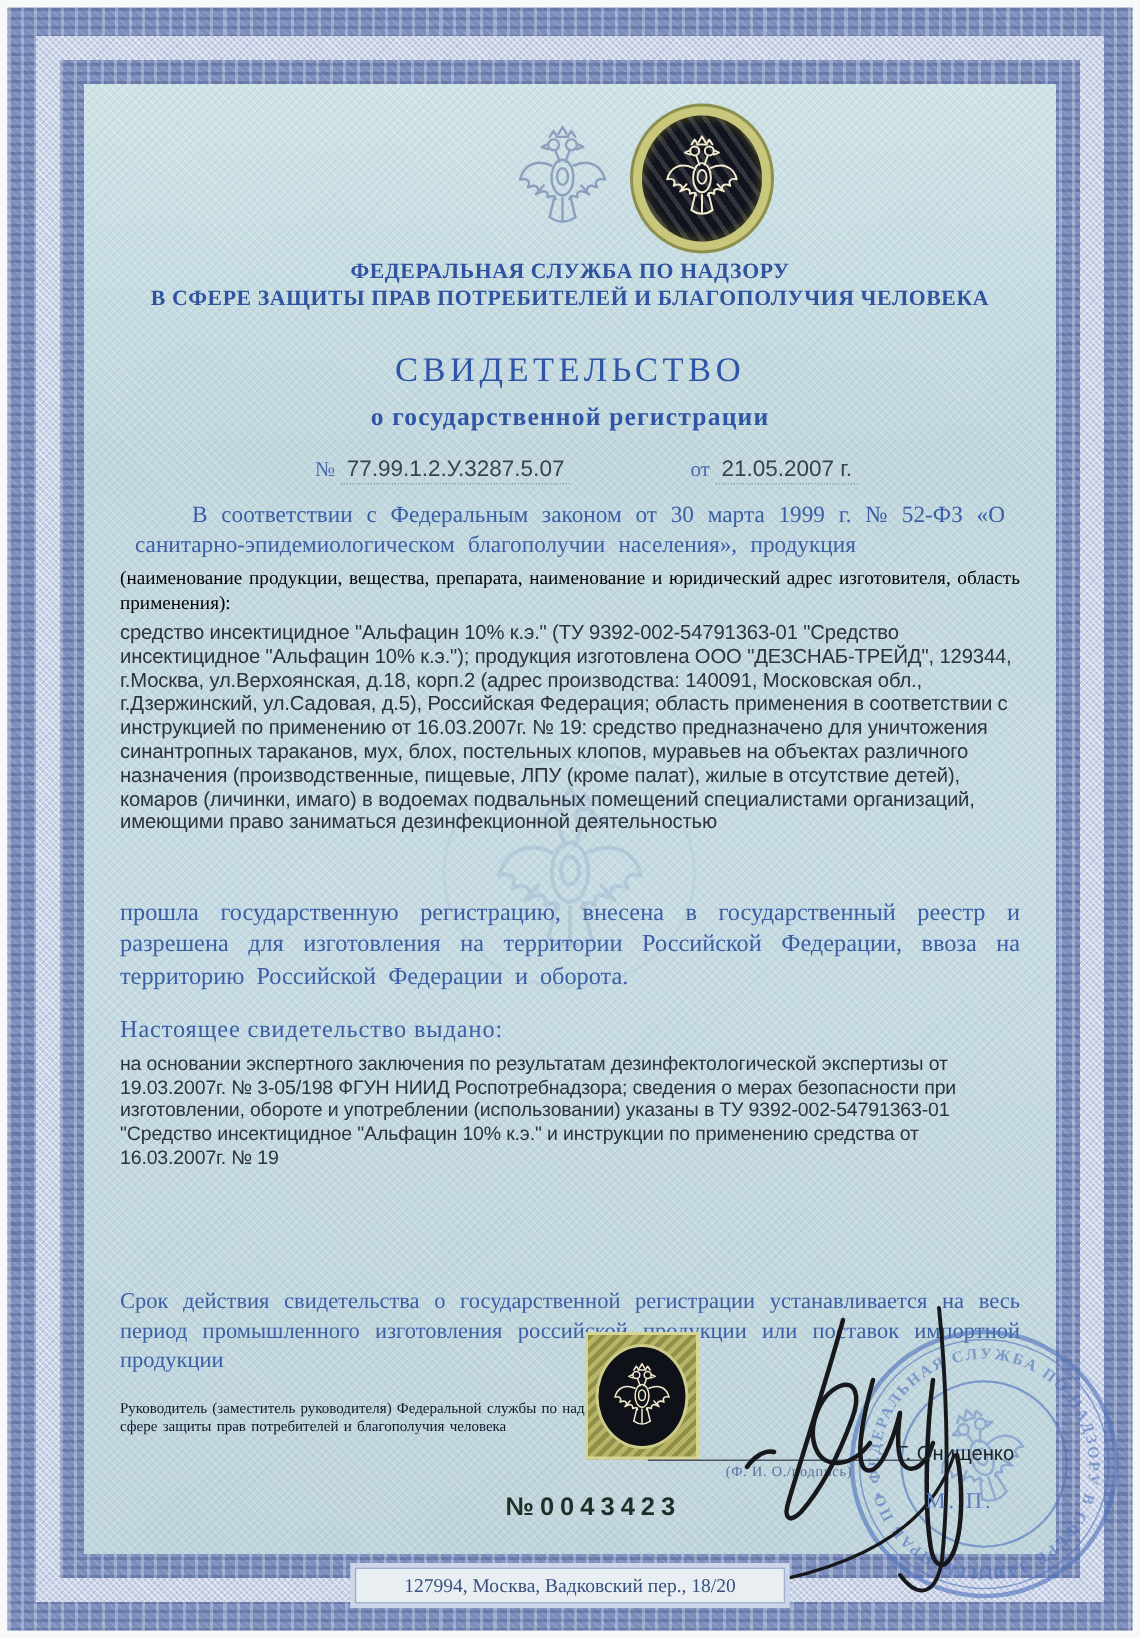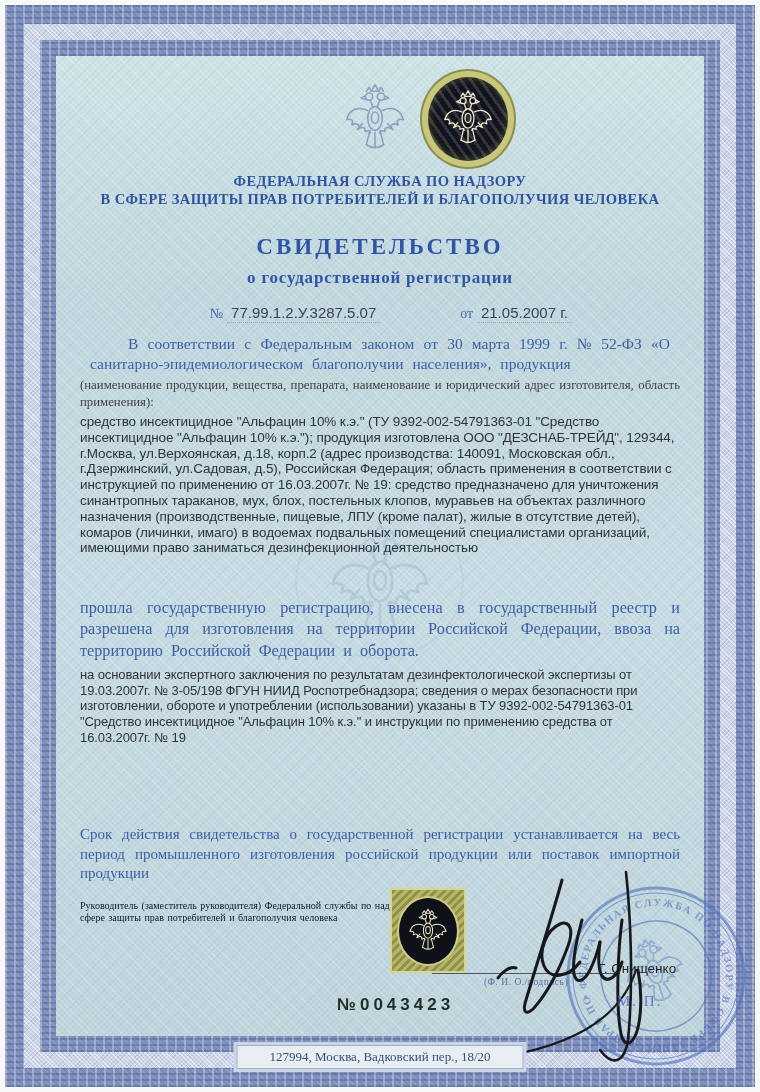--- a/index.html
+++ b/index.html
@@ -36,34 +36,34 @@
   .emblems{display:flex;justify-content:center;align-items:center;gap:14px;
            margin-top:20px;height:86px;transform:translateX(48px);}
   .gray-eagle{width:66px;height:78px;opacity:.85;}
   .holo-badge{width:80px;height:84px;border-radius:50%;background:#11141f;
       border:6px solid #c9c77c;box-shadow:0 0 0 2px #8d8f4d, inset 0 0 6px 2px #3a3c22;
       display:flex;align-items:center;justify-content:center;position:relative;overflow:hidden;}
   .holo-badge:after{content:"";position:absolute;inset:0;border-radius:50%;
       background:repeating-linear-gradient(55deg,rgba(255,255,230,.14) 0 3px,rgba(0,0,0,0) 3px 8px);}
   .org{color:#2f539f;font-weight:bold;text-align:center;font-size:14.5px;line-height:1.25;
        letter-spacing:.4px;margin-top:10px;}
-  .title{color:#2f55a6;font-weight:bold;text-align:center;font-size:23px;
+  .title{color:#2f55a6;font-weight:normal;text-align:center;font-size:23px;
          letter-spacing:3px;margin-top:26px;}
   .subtitle{color:#2f55a6;font-weight:bold;text-align:center;font-size:17px;
             letter-spacing:.8px;margin-top:8px;}
   .numrow{display:flex;justify-content:space-between;margin:16px 110px 0 132px;
           align-items:baseline;font-size:15px;}
   .numlabel,.datelabel{color:#4a69a8;font-size:14px;}
   .numval,.dateval{color:#3a4250;font-family:"Liberation Sans",sans-serif;
           border-bottom:1px dotted rgba(90,110,150,.45);padding:0 4px 1px;}
   
   .blue-par{color:#3a5ea6;font-size:15.5px;line-height:1.3;text-align:justify;
             text-align-last:left;word-spacing:5px;margin:12px 12px 0;}
   .blue-par .indent{display:inline-block;width:38px;}
-  .blue-note{color:#404040;font-size:12.8px;line-height:1.35;margin:2px 2px 0;
+  .blue-note{color:#000000;font-size:12.8px;line-height:1.35;margin:2px 2px 0;
              text-align:justify;text-align-last:left;word-spacing:1px;}
   .typed{font-family:"Liberation Sans",sans-serif;color:#2d323b;font-size:13.5px;
          line-height:1.17;margin:3px 2px 0;letter-spacing:-.1px;}
   .reg{color:#3a5ea6;font-size:16.2px;line-height:1.32;text-align:justify;
        text-align-last:left;word-spacing:4px;margin:42px 2px 0;}
   .issued{color:#3a5ea6;font-size:16.2px;letter-spacing:.6px;margin:15px 2px 0;}
   .typed2{font-family:"Liberation Sans",sans-serif;color:#2d323b;font-size:13px;
           line-height:1.2;margin:5px 2px 0;letter-spacing:-.1px;}
   .validity{color:#3a5ea6;font-size:15px;line-height:1.3;text-align:justify;
             text-align-last:left;word-spacing:3.5px;margin:80px 2px 0;}
@@ -168,20 +168,21 @@
     </div>
 
     <div class="blue-par"><span class="indent"></span><span>В соответствии с Федеральным законом от 30 марта 1999 г. № 52-ФЗ «О санитарно-эпидемиологическом благополучии населения», продукция</span></div>
 
     <div class="blue-note">(наименование продукции, вещества, препарата, наименование и юридический адрес изготовителя, область  применения):</div>
 
     <div class="typed">средство инсектицидное "Альфацин 10% к.э." (ТУ 9392-002-54791363-01 "Средство инсектицидное "Альфацин 10% к.э."); продукция изготовлена ООО "ДЕЗСНАБ-ТРЕЙД", 129344, г.Москва, ул.Верхоянская, д.18, корп.2 (адрес производства: 140091, Московская обл., г.Дзержинский, ул.Садовая, д.5), Российская Федерация; область применения в соответствии с инструкцией по применению от 16.03.2007г. № 19: средство предназначено для уничтожения синантропных тараканов, мух, блох, постельных клопов, муравьев на объектах различного назначения (производственные, пищевые, ЛПУ (кроме палат), жилые в отсутствие детей), комаров (личинки, имаго) в водоемах подвальных помещений специалистами организаций, имеющими право заниматься дезинфекционной деятельностью</div>
 
     <div class="reg">прошла государственную регистрацию, внесена в государственный реестр и разрешена для изготовления на территории Российской Федерации, ввоза на территорию Российской Федерации и оборота.</div>
 
+    <div class="issued">Настоящее свидетельство выдано:</div>
 
     <div class="typed2">на основании экспертного заключения по результатам дезинфектологической экспертизы от 19.03.2007г. № 3-05/198 ФГУН НИИД Роспотребнадзора; сведения о мерах безопасности при изготовлении, обороте и употреблении (использовании) указаны в ТУ 9392-002-54791363-01 "Средство инсектицидное "Альфацин 10% к.э." и инструкции по применению средства от 16.03.2007г. № 19</div>
 
     <div class="validity">Срок действия свидетельства о государственной регистрации устанавливается на весь период промышленного изготовления российской продукции или поставок импортной продукции</div>
 
     <div class="signer">Руководитель (заместитель руководителя) Федеральной службы по надзору в сфере защиты прав потребителей и благополучия человека</div>
   </div>
 
   <div class="holo-square">
     <div class="holo-oval">

